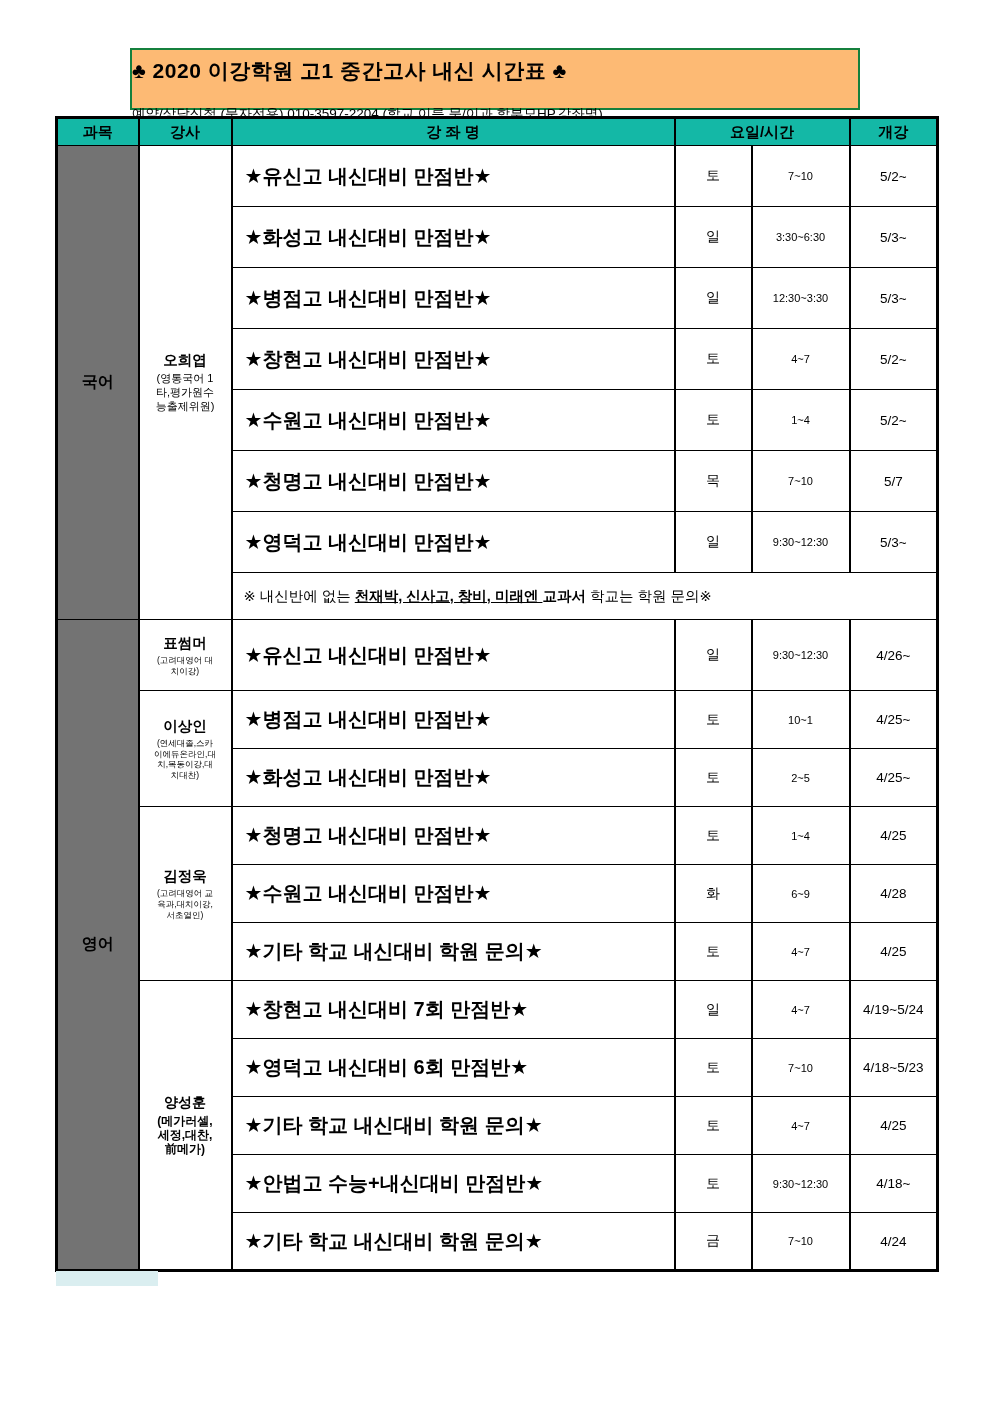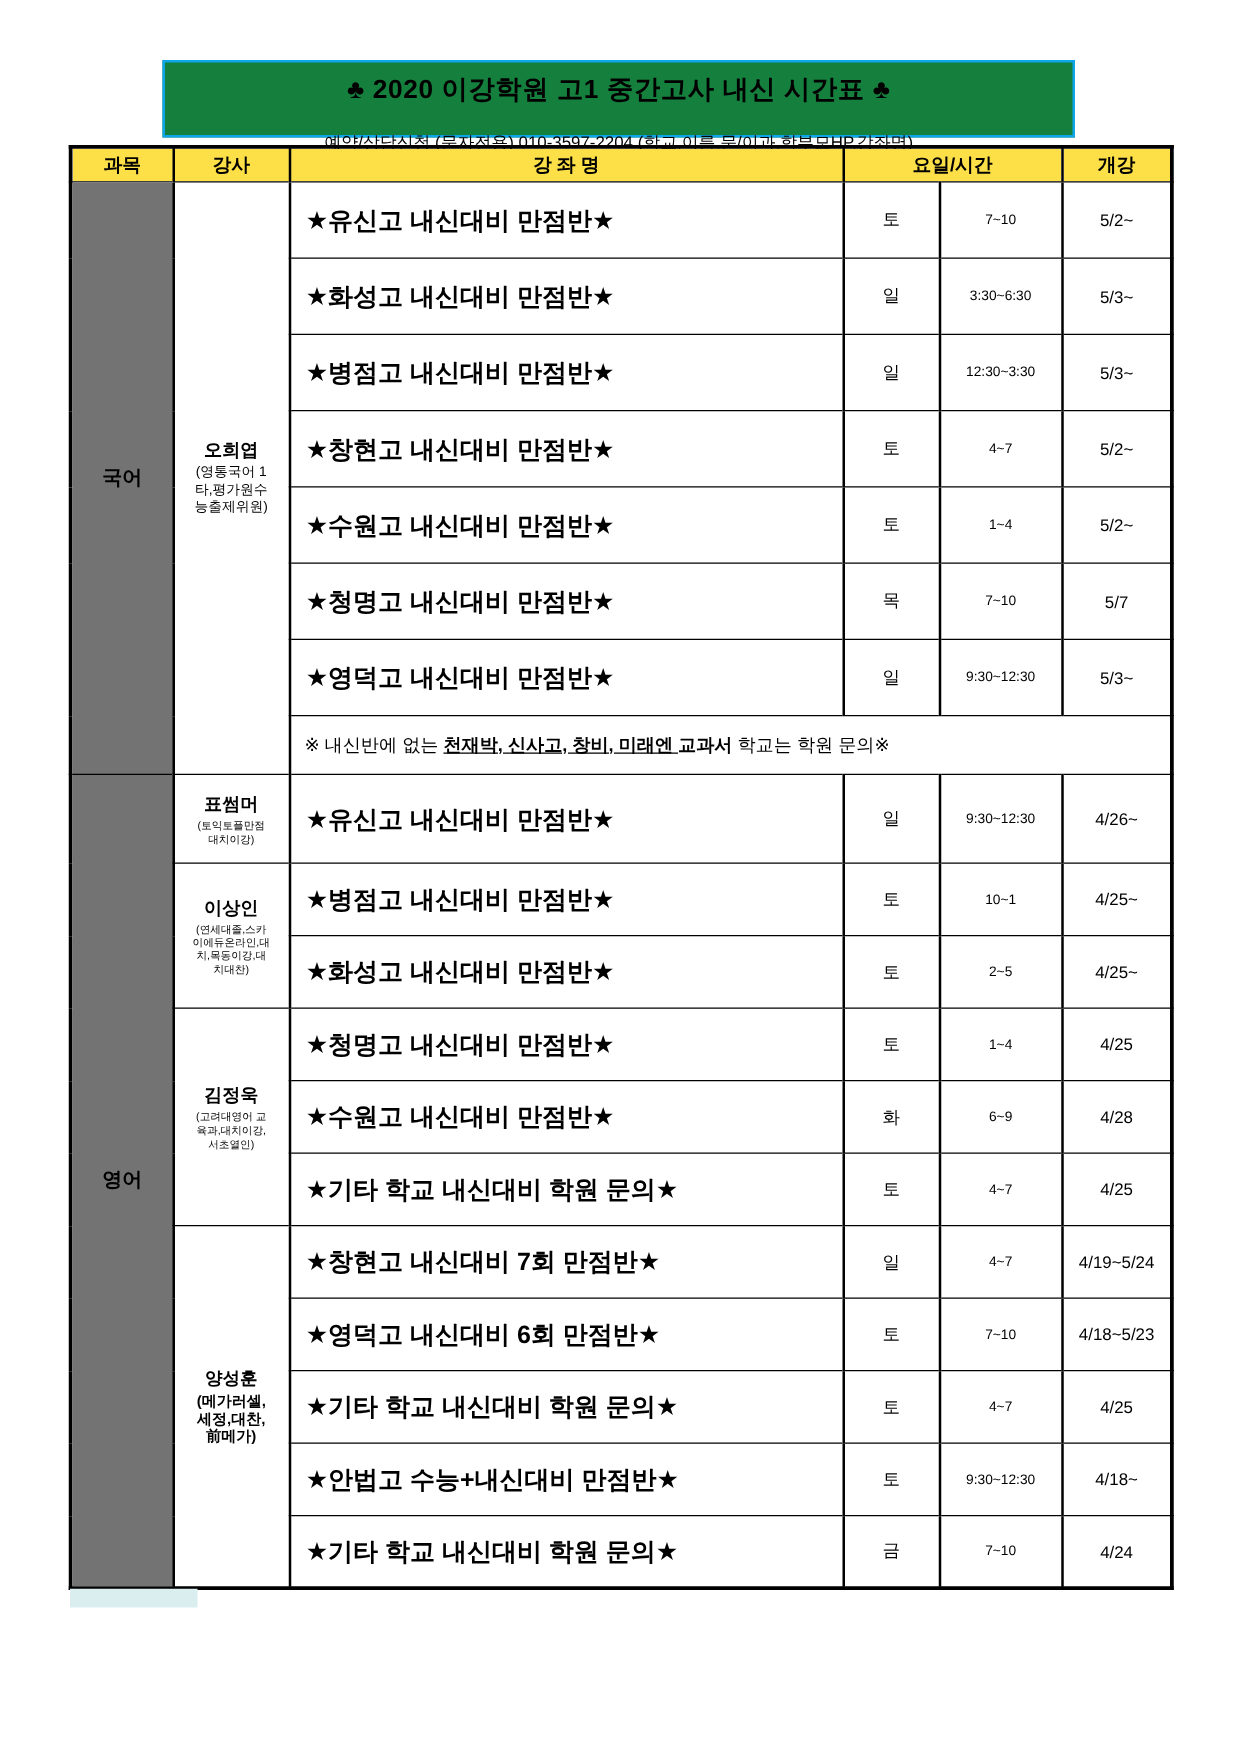--- a/index.html
+++ b/index.html
@@ -3,36 +3,36 @@
 <meta charset="utf-8">
 <style>
   html,body{margin:0;padding:0;}
   body{
     width:992px;height:1403px;background:#ffffff;color:#000;
     font-family:"Liberation Sans","DejaVu Sans",sans-serif;
     position:relative;
   }
   .title-box{
     position:absolute;left:130px;top:48px;width:726px;height:58px;
-    border:2px solid #0ea5e9;text-align:center;background:#15803d;
+    border:2px solid #15803d;background:#fdba74;
   }
   .title{font-size:21px;font-weight:bold;margin-top:7px;letter-spacing:0.5px;}
   .subtitle{font-size:13.5px;margin-top:20px;}
 
   table.timetable{
     position:absolute;left:55px;top:116px;width:881px;
     border-collapse:collapse;table-layout:fixed;
     border:3px solid #000;
   }
   .timetable th,.timetable td{
     border:solid #000;border-width:1px 2px;
     overflow:hidden;vertical-align:middle;
   }
   thead th{
-    background:#fde047;height:26px;font-size:15px;font-weight:bold;
+    background:#14b8a6;height:26px;font-size:15px;font-weight:bold;
     border-bottom-width:2px;text-align:center;padding:0;
   }
   td.subject{
     background:#737373;font-weight:bold;font-size:16px;text-align:center;
   }
   td.teacher{text-align:center;padding:14px;}
   .t-name{font-weight:bold;font-size:14.5px;}
   .t-note{font-size:8.5px;line-height:1.25;margin-top:2px;}
   .g-oh .t-note{font-size:11px;}
   .g-ys .t-name{font-size:14px;}
@@ -135,21 +135,21 @@
     <tr class="r-note">
       <td class="note-cell" colspan="4">
         <span>※ 내신반에 없는 </span><span class="note-underline">천재박, 신사고, 창비, 미래엔 </span><span class="note-bold">교과서</span><span> 학교는 학원 문의※</span>
       </td>
     </tr>
 
     <tr class="r-e1">
       <td class="subject" rowspan="11">영어</td>
       <td class="teacher">
         <div class="t-name">표썸머</div>
-        <div class="t-note">(토익토플만점 대치이강)</div>
+        <div class="t-note">(고려대영어 대치이강)</div>
       </td>
       <td class="course">★유신고 내신대비 만점반★</td>
       <td class="day">일</td>
       <td class="time">9:30~12:30</td>
       <td class="start">4/26~</td>
     </tr>
     <tr class="r-e">
       <td class="teacher" rowspan="2">
         <div class="t-name">이상인</div>
         <div class="t-note">(연세대졸,스카이에듀온라인,대치,목동이강,대치대찬)</div>

